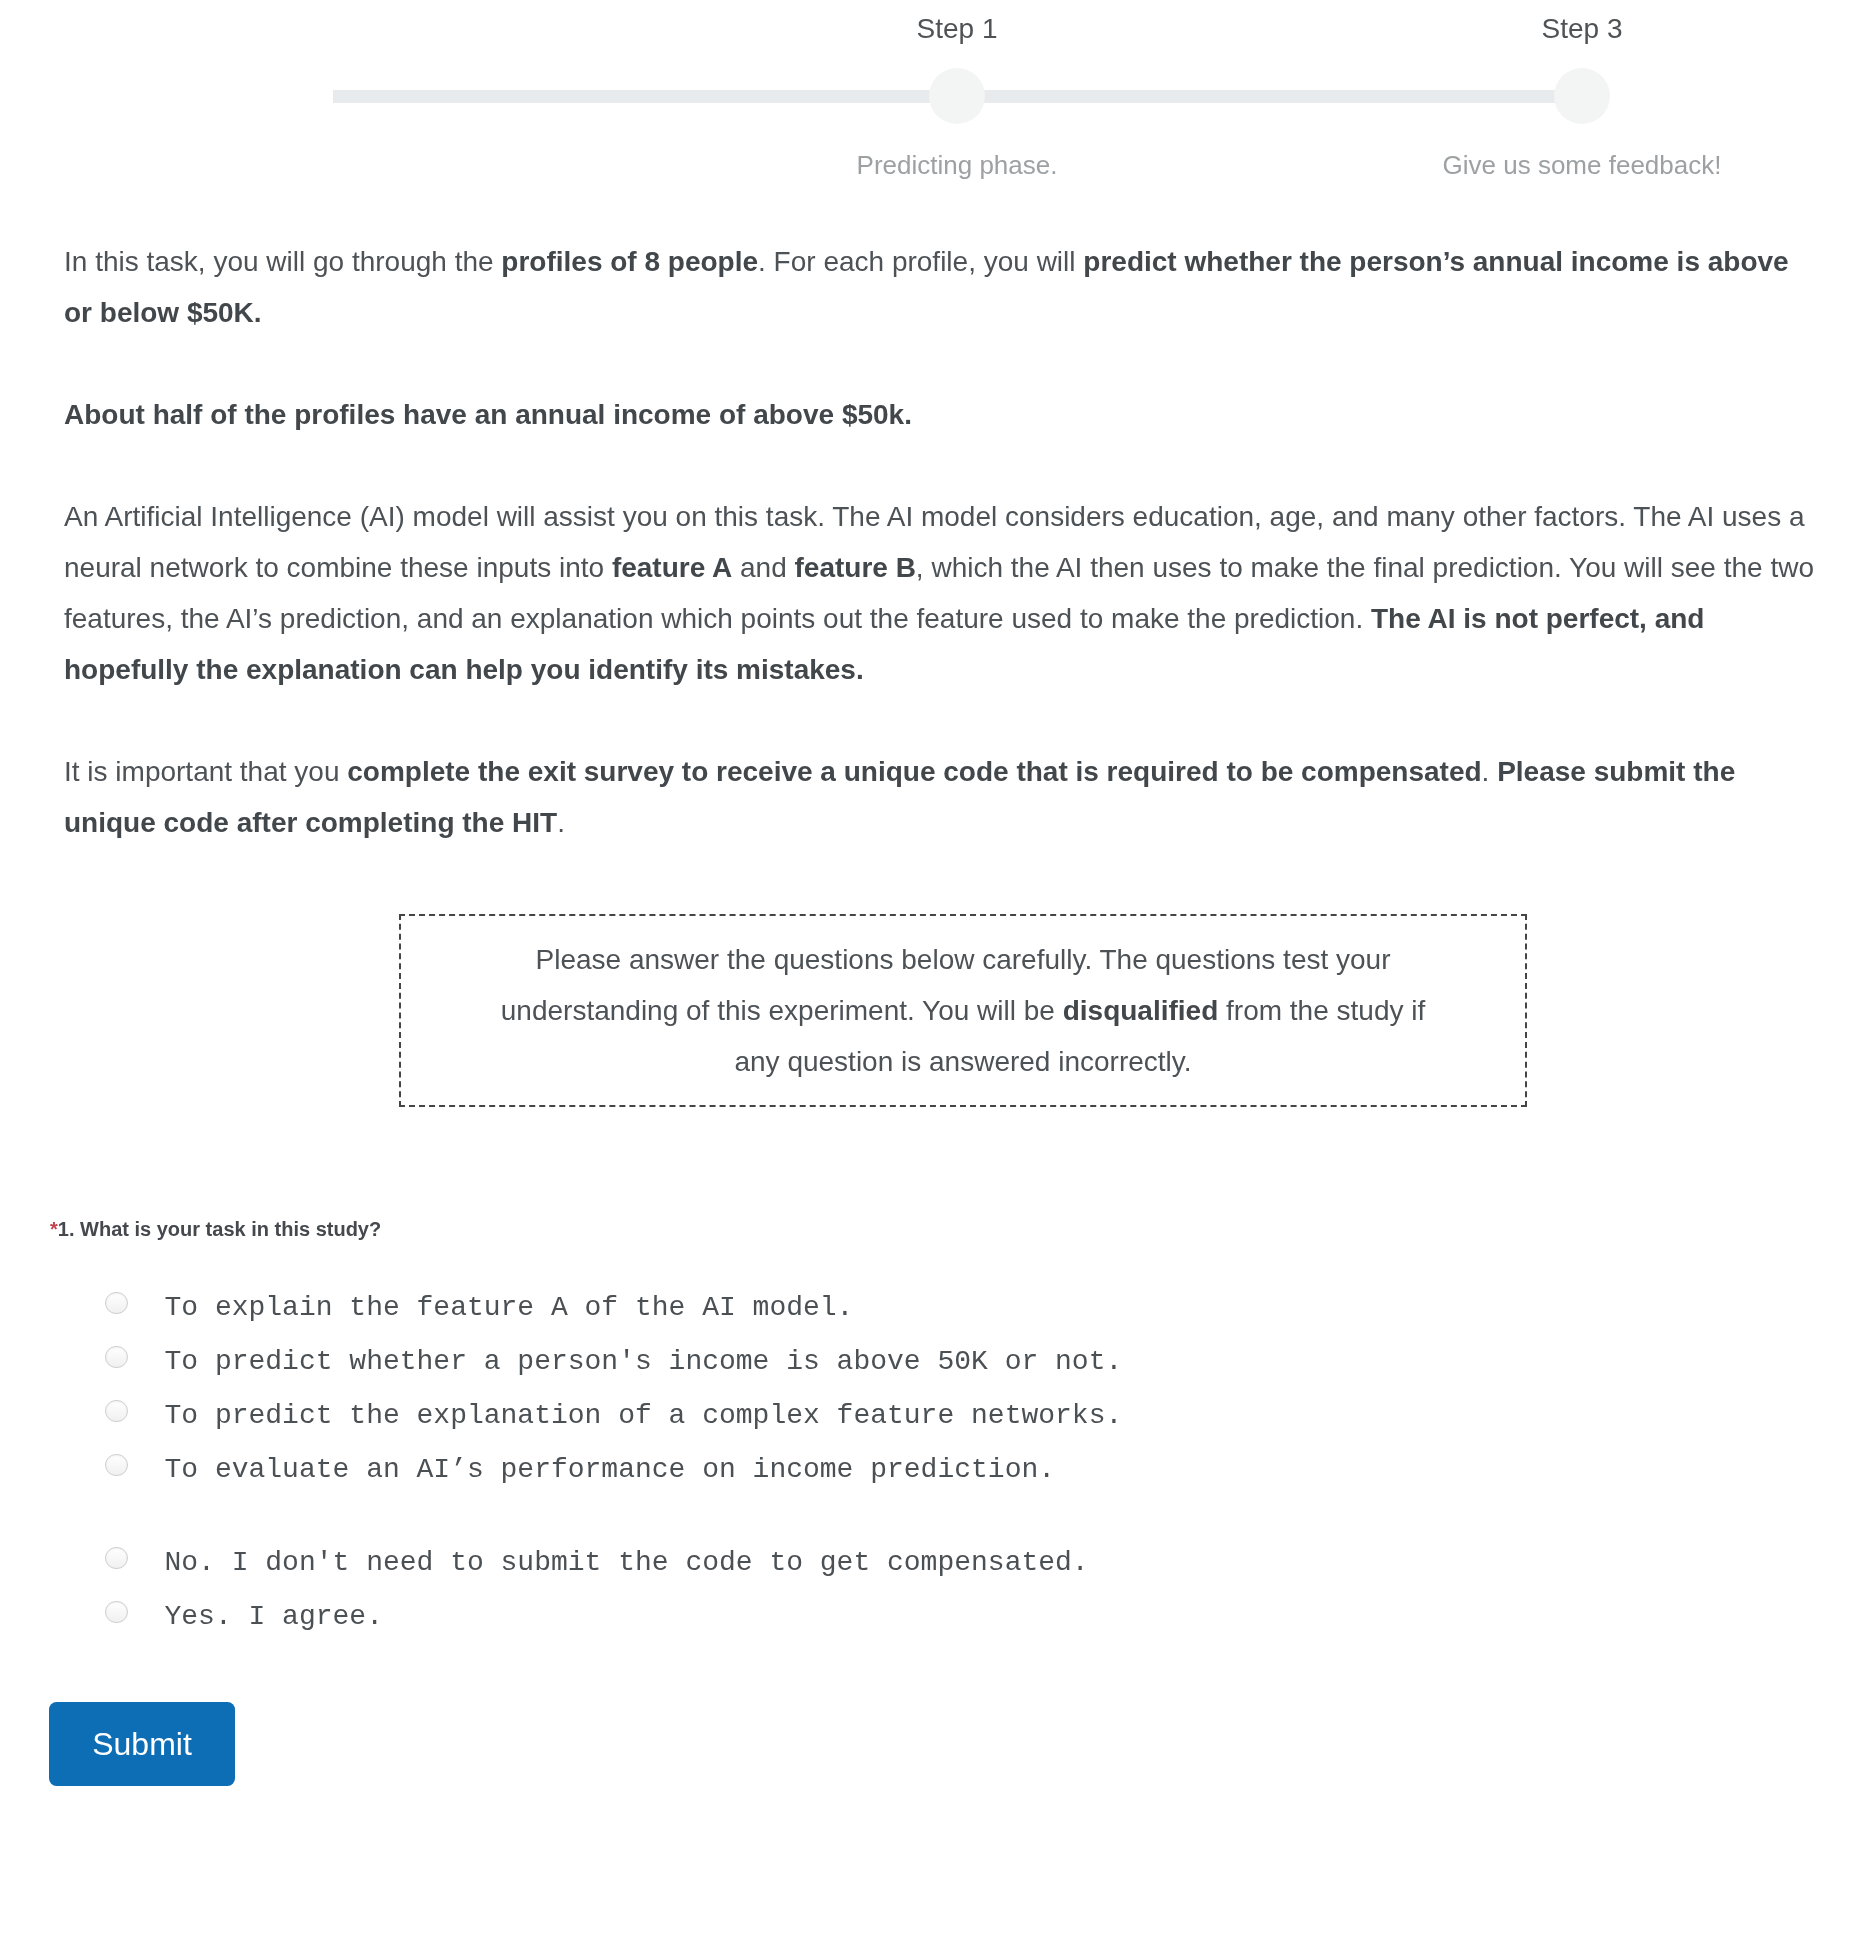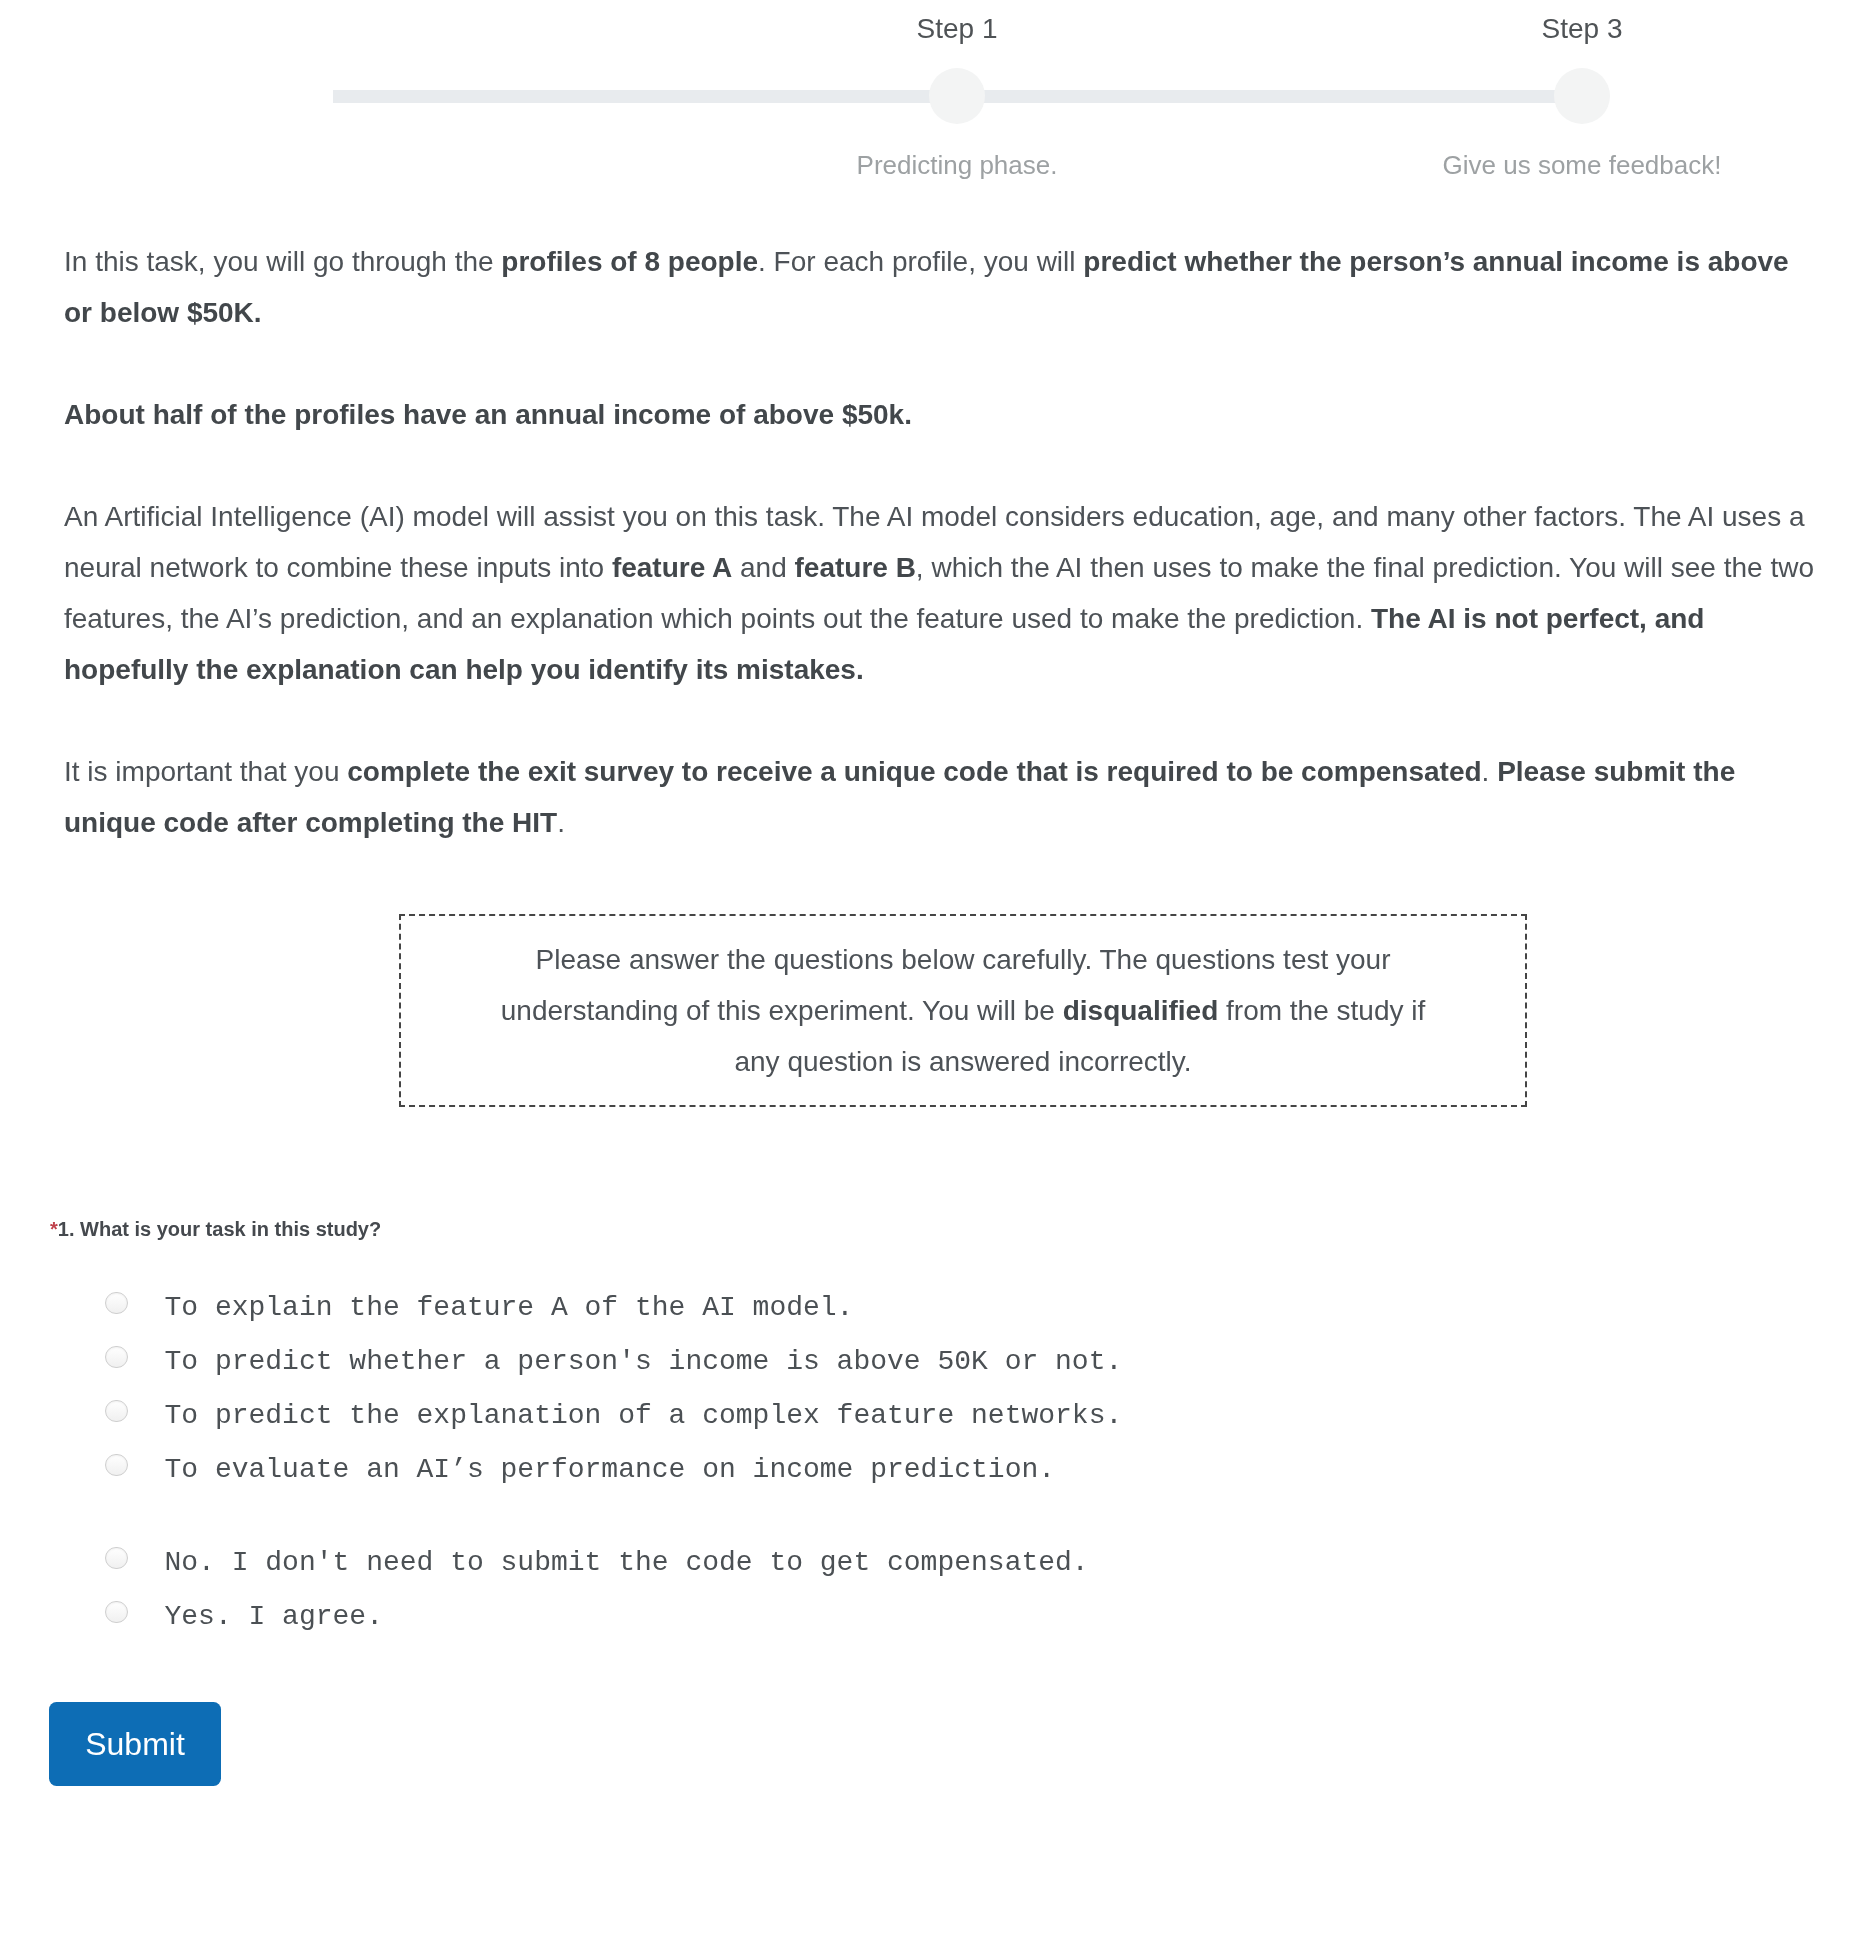--- a/index.html
+++ b/index.html
@@ -121,21 +121,21 @@
   }
   .option-label {
     font-size: 28px;
     line-height: 41px;
     color: #4b5054;
   }
 
   
   .submit-row { padding: 52px 0 0 49px; }
   .submit-btn {
-    width: 172px;
+    width: 186px;
     height: 84px;
     background: #0d6db5;
     color: #ffffff;
     border: none;
     border-radius: 7.5px;
     font-size: 32px;
     font-family: "Liberation Sans", sans-serif;
     cursor: pointer;
   }
 </style>

